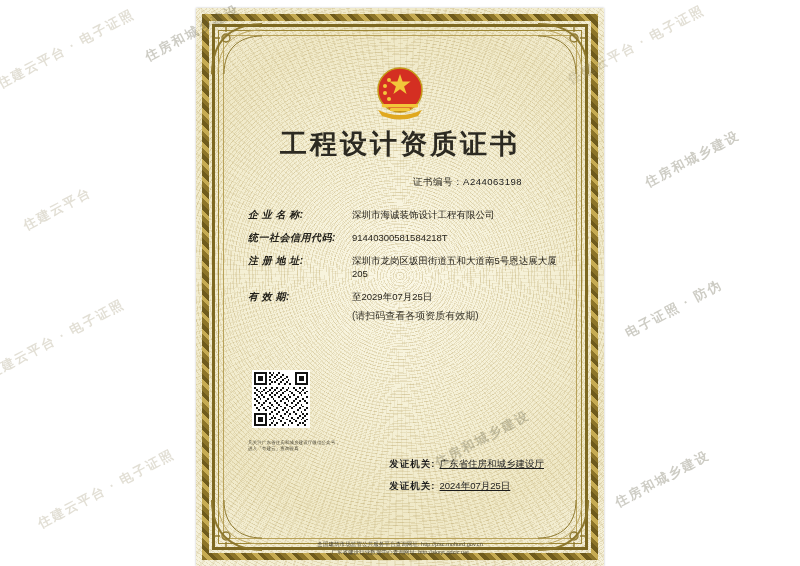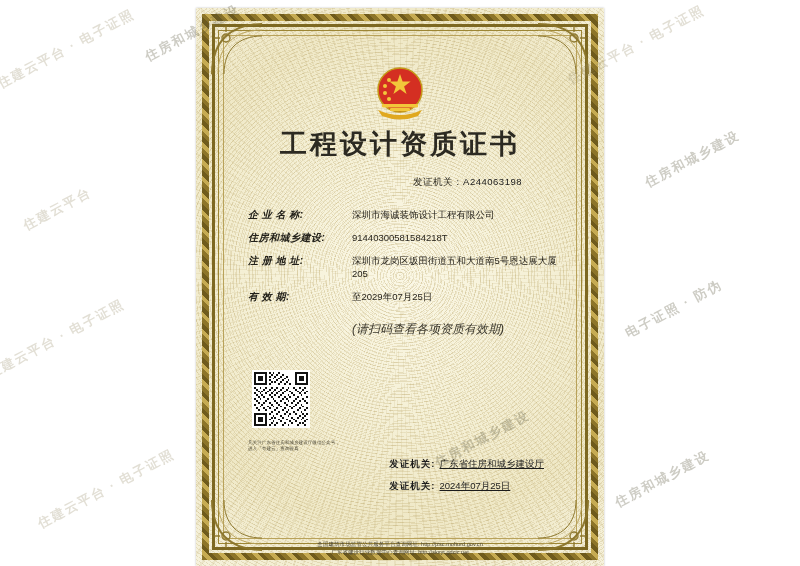--- a/index.html
+++ b/index.html
@@ -82,21 +82,21 @@
   .cert-no .val{color:#1a1a1a;}
 
   
   .fields{position:absolute;left:52px;top:200px;width:310px;}
   .row{display:flex;align-items:flex-start;margin-bottom:10px;font-size:9.5px;color:#1c1c1c;line-height:13px;}
   .row .lbl{
     width:104px;flex:0 0 104px;font-weight:bold;color:#23211a;letter-spacing:.5px;
     font-size:10px;white-space:nowrap;font-style:italic;
   }
   .row .val{flex:1;color:#26231c;word-break:break-all;}
-  .sub{font-size:12px;color:#3a372c;margin-top:20px;font-style:italic;}
+  .sub{font-size:10px;color:#3a372c;margin-top:6px;}
 
   
   .qr{position:absolute;left:56px;top:362px;width:54px;height:54px;background:#fff;padding:2px;}
   .qr-note{position:absolute;left:52px;top:432px;width:96px;font-size:4.6px;line-height:6.4px;color:#4a4636;}
 
   
   .issuer{position:absolute;right:60px;top:450px;text-align:center;font-size:9.5px;color:#1c1c1c;}
   .issuer .line{display:flex;margin-bottom:9px;white-space:nowrap;}
   .issuer .lbl{font-weight:bold;letter-spacing:1px;}
   .issuer .val{margin-left:4px;text-decoration:underline;}
@@ -168,30 +168,30 @@
       <circle cx="21" cy="33" r="2" fill="#f2c63a"></circle>
       <circle cx="25" cy="39" r="2" fill="#f2c63a"></circle>
       <rect x="18" y="44" width="36" height="3.5" rx="1.2" fill="#f2c63a"></rect>
       <rect x="26" y="48" width="20" height="3" rx="1" fill="#f2c63a"></rect>
       <path d="M14 50 q22 10 44 0 l-4 6 q-18 7 -36 0 z" fill="#e0a81f"></path>
     </svg>
 
     <div class="title">工程设计资质证书</div>
 
     <div class="cert-no">
-      <span>发证机关：</span><span class="val">A244063198</span>
+      <span>证书编号：</span><span class="val">A244063198</span>
     </div>
 
     <div class="fields">
       <div class="row">
         <div class="lbl">企 业 名 称:</div>
         <div class="val">深圳市海诚装饰设计工程有限公司</div>
       </div>
       <div class="row">
-        <div class="lbl">住房和城乡建设:</div>
+        <div class="lbl">统一社会信用代码:</div>
         <div class="val">91440300581584218T</div>
       </div>
       <div class="row">
         <div class="lbl">注 册 地 址:</div>
         <div class="val">深圳市龙岗区坂田街道五和大道南5号恩达展大厦205</div>
       </div>
       <div class="row">
         <div class="lbl">有 效 期:</div>
         <div class="val">
           <div>至2029年07月25日</div>

